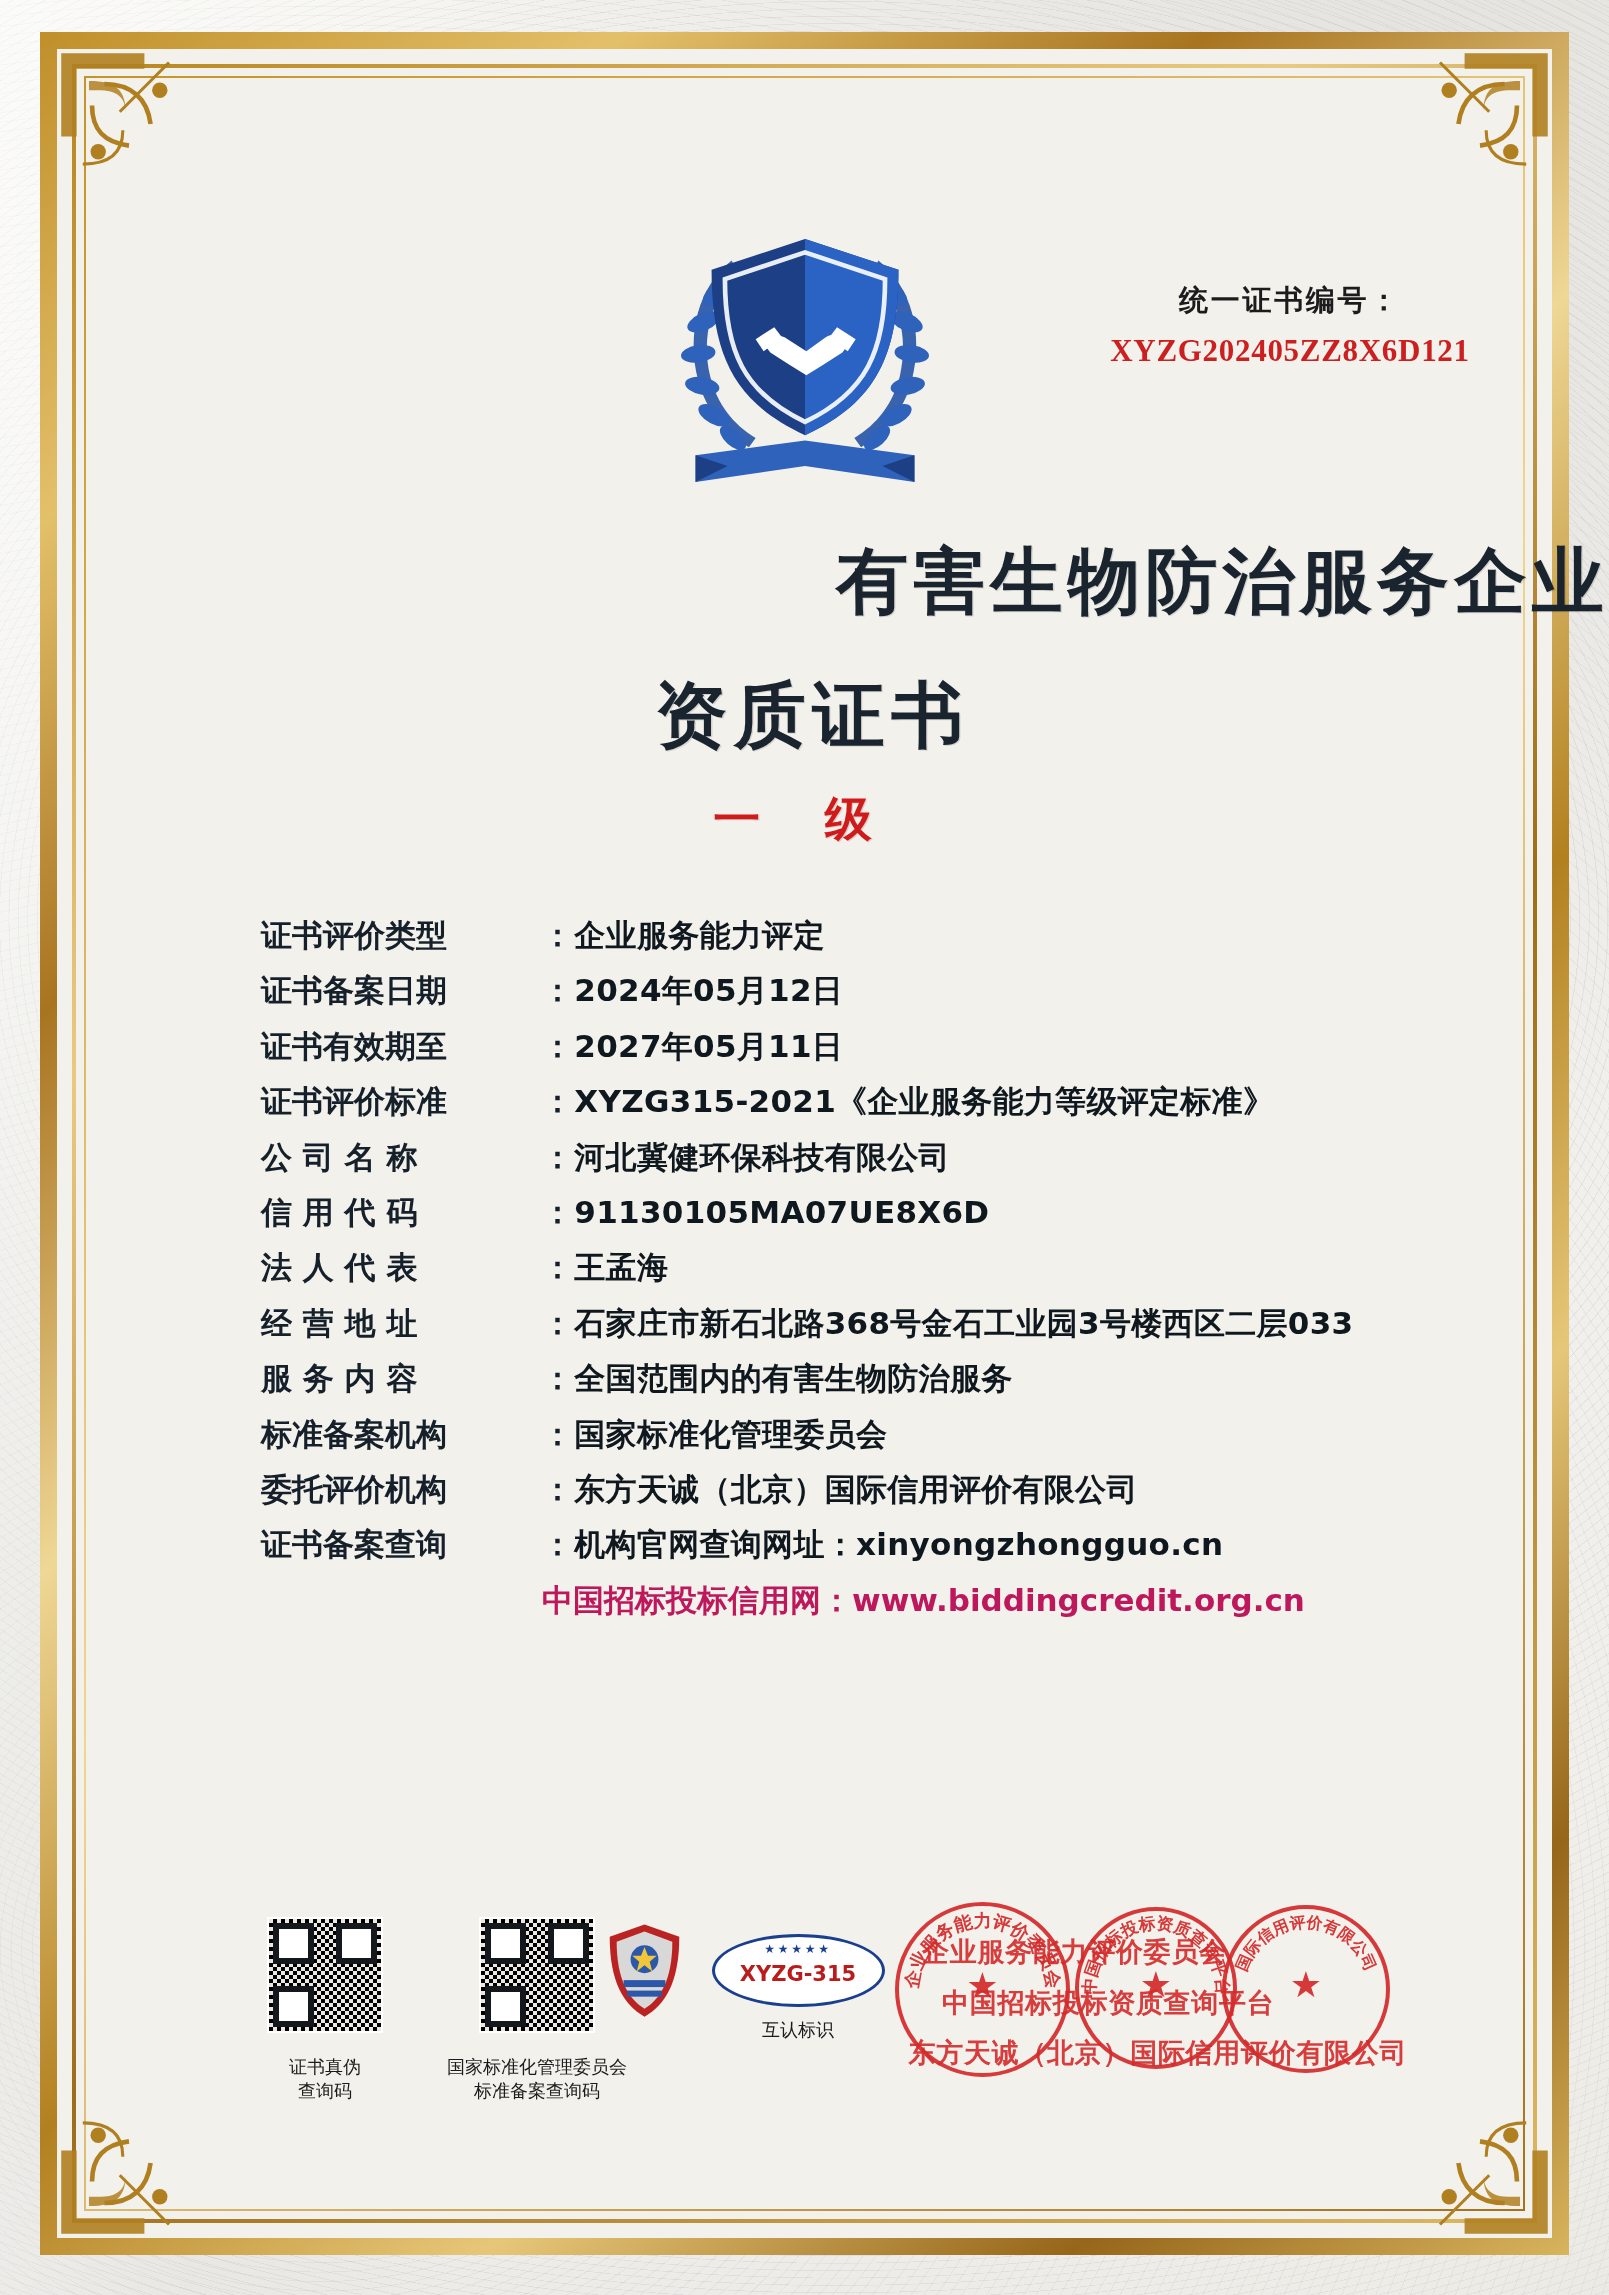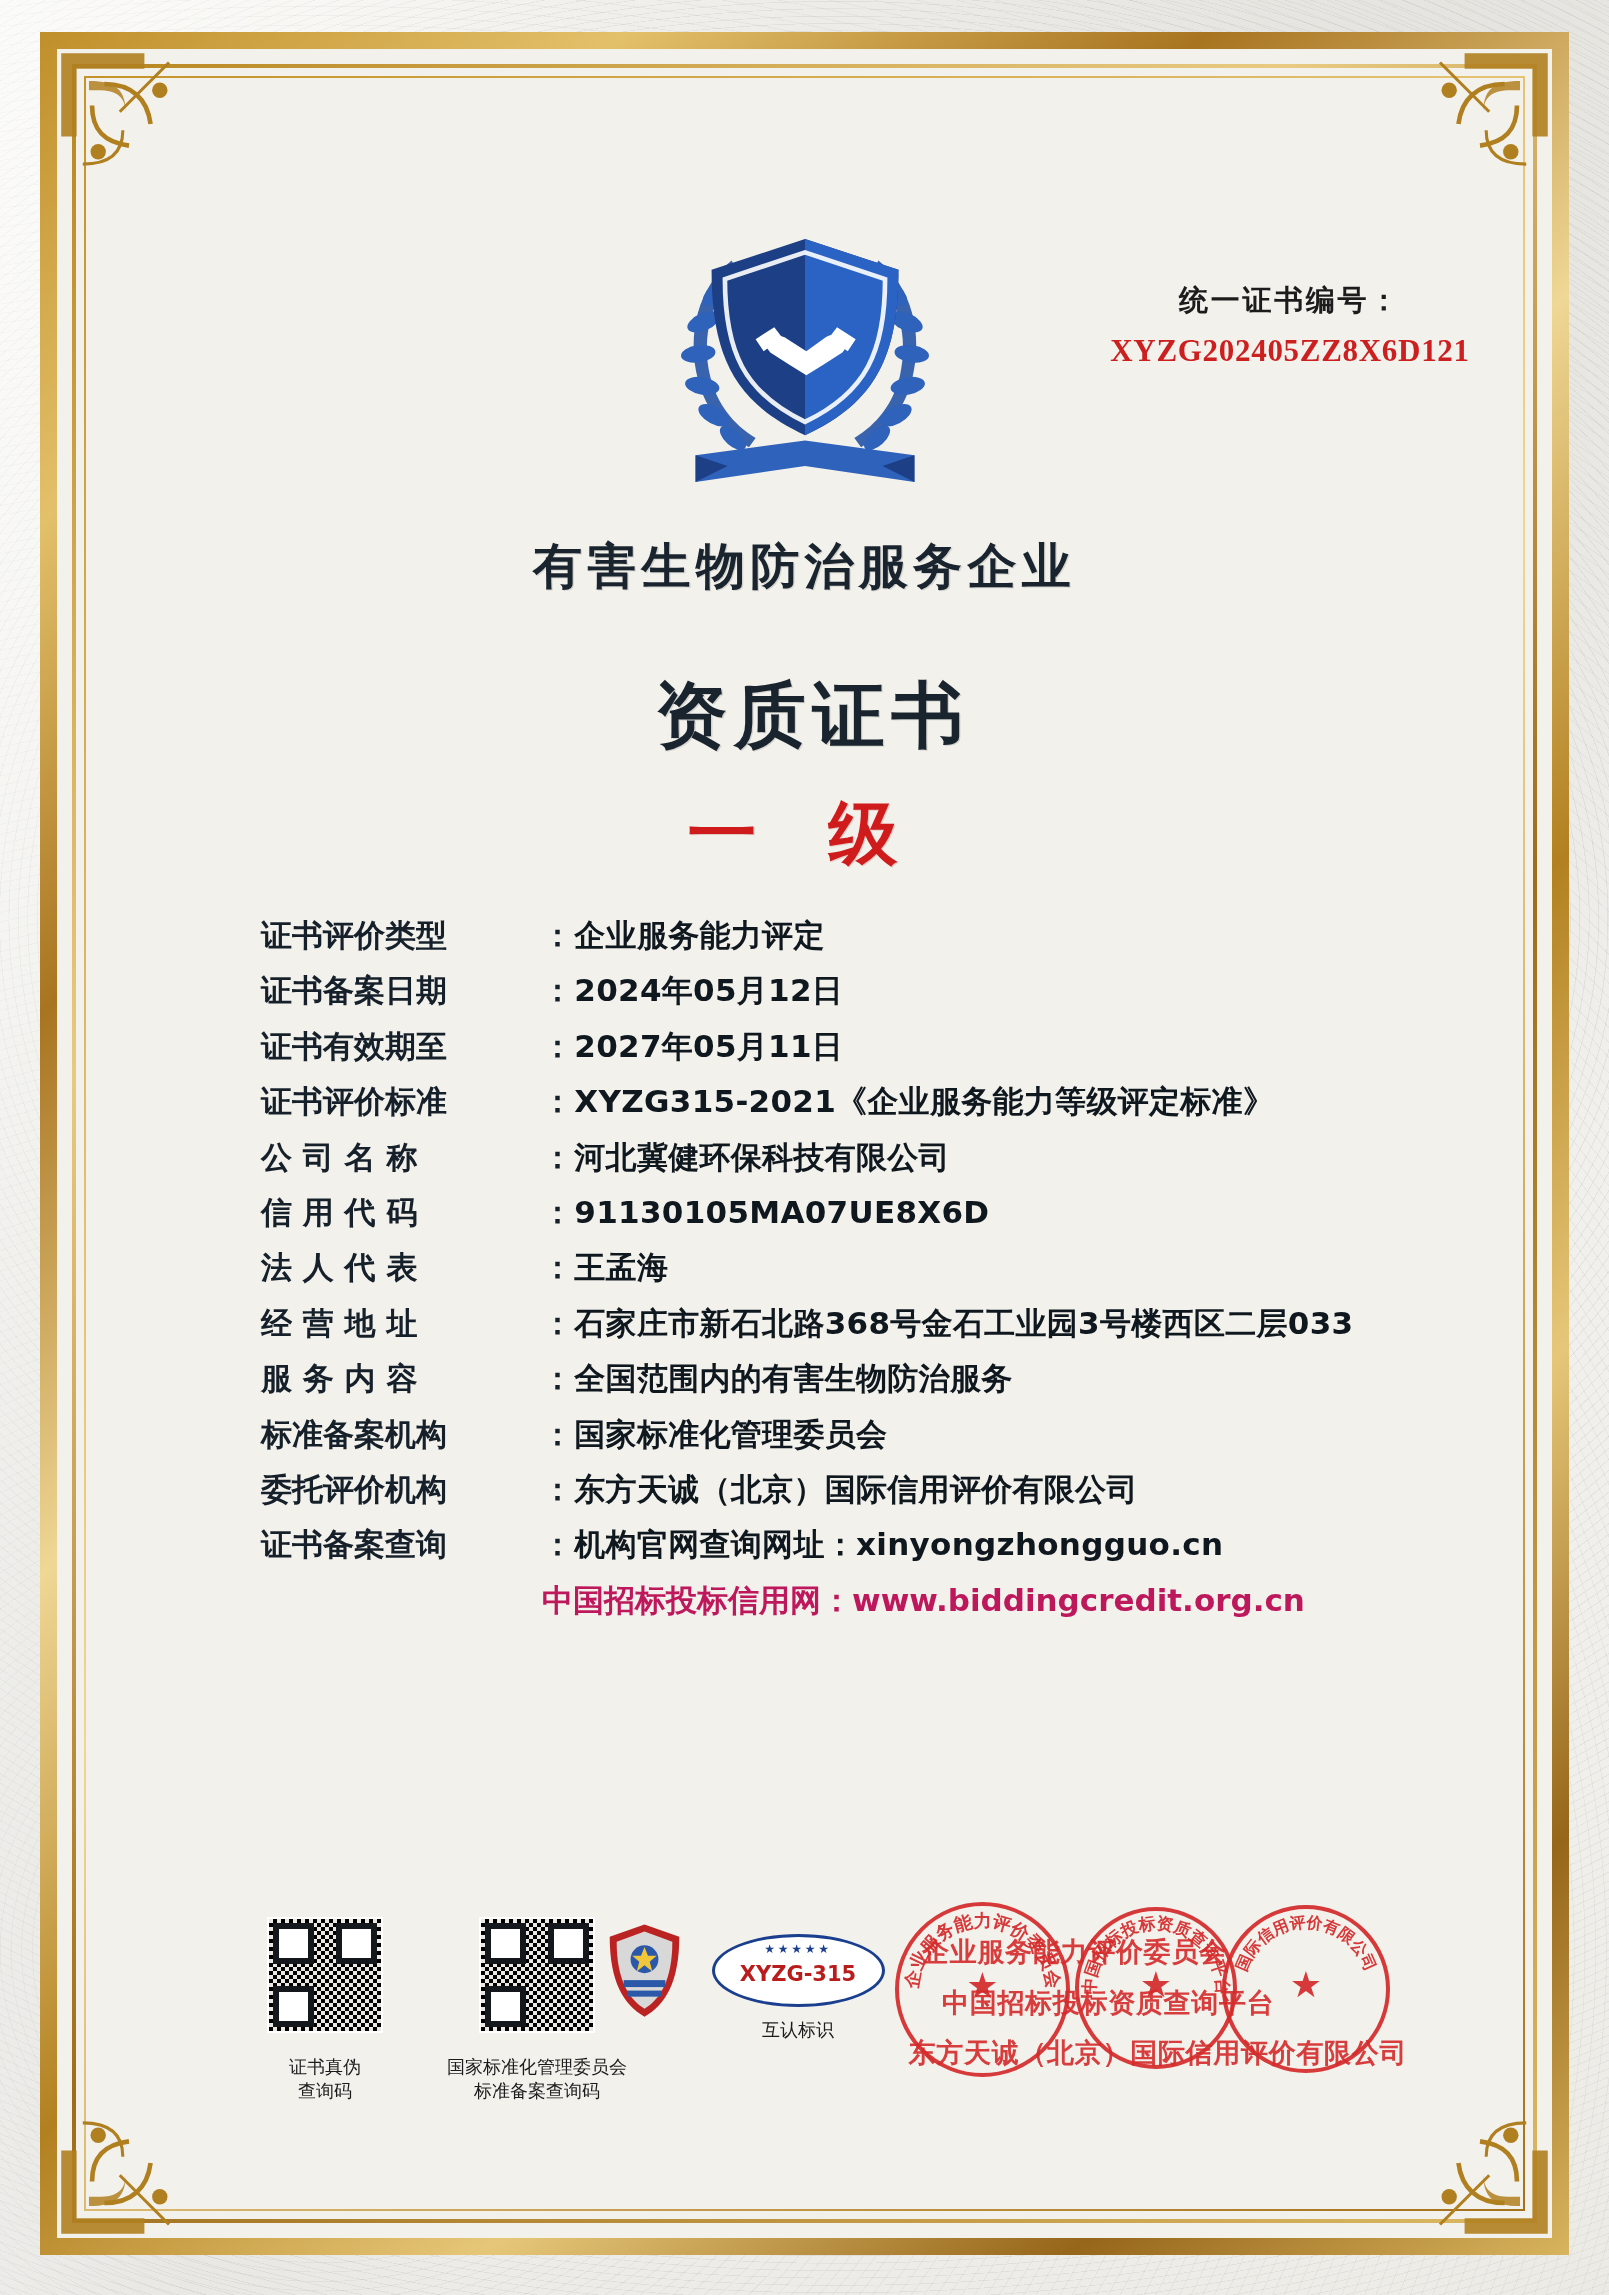--- a/index.html
+++ b/index.html
@@ -124,24 +124,24 @@
     color: #cc1f1f;
     font-family: "Liberation Serif", serif;
     letter-spacing: 0.7px;
   }
 
   
   .title-main {
     position: absolute;
     top: 534px;
     left: 0; right: 0;
-    text-align: center;
-    font-family: "DejaVu Sans", sans-serif;
-    font-weight: 700;
-    font-size: 49px;
+    text-align: right;
+    font-family: "DejaVu Sans", sans-serif;
+    font-weight: 700;
+    font-size: 72px;
     letter-spacing: 5.3px;
     color: #19242e;
     text-shadow: 1.3px 1.3px 0 rgba(0,0,0,0.12);
   }
   .title-sub {
     position: absolute;
     top: 668px;
     left: 16px; right: 0;
     text-align: center;
     font-family: "DejaVu Sans", sans-serif;
@@ -151,21 +151,21 @@
     color: #19242e;
     text-shadow: 1.3px 1.3px 0 rgba(0,0,0,0.12);
   }
   .grade {
     position: absolute;
     top: 788px;
     left: 0; right: 0;
     text-align: center;
     font-family: "DejaVu Sans", sans-serif;
     font-weight: 700;
-    font-size: 69px;
+    font-size: 47px;
     letter-spacing: 24px;
     color: #cf1b1b;
     text-shadow: 1.3px 1.3px 0 rgba(120,0,0,0.15);
   }
 
   
   .fields {
     position: absolute;
     left: 261px;
     top: 915px;

